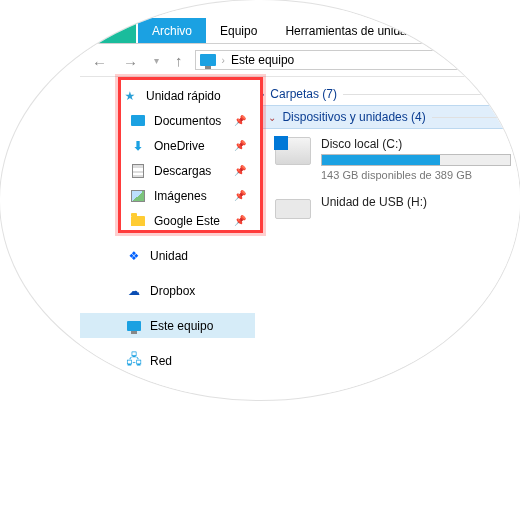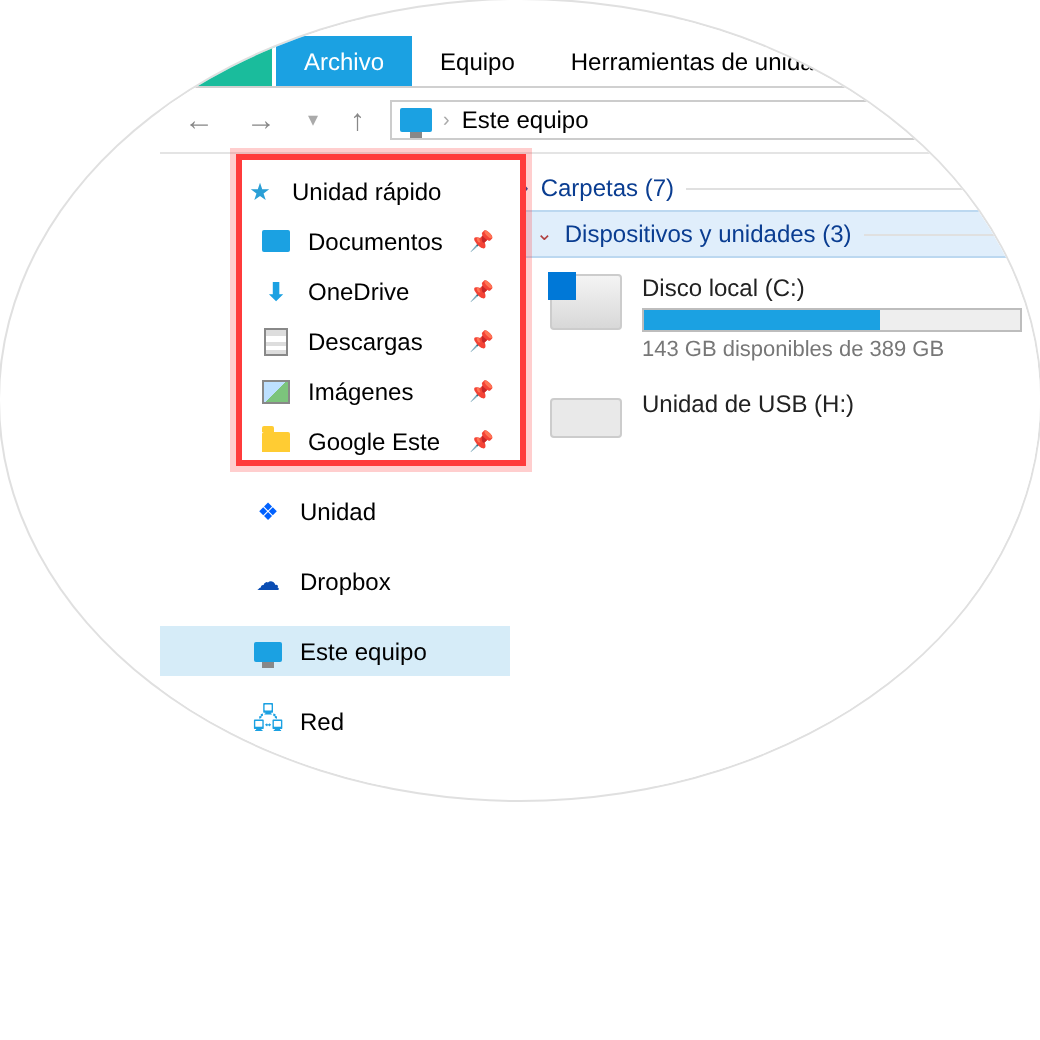--- a/index.html
+++ b/index.html
@@ -164,21 +164,21 @@
 
       <div class="main">
         <div class="section-header">
           <span class="arrow">›</span>
           <span>Carpetas (7)</span>
           <span class="line"></span>
         </div>
 
         <div class="section-header high">
           <span class="arrow" style="color:#b04040;">⌄</span>
-          <span>Dispositivos y unidades (3)</span>
+          <span>Dispositivos y unidades (4)</span>
           <span class="line"></span>
         </div>
 
         <div class="device">
           <div class="device-icon-disk">
             <div class="win"></div>
           </div>
           <div class="device-info">
             <div class="drive-title">Disco local (C:)</div>
             <div class="bar">

